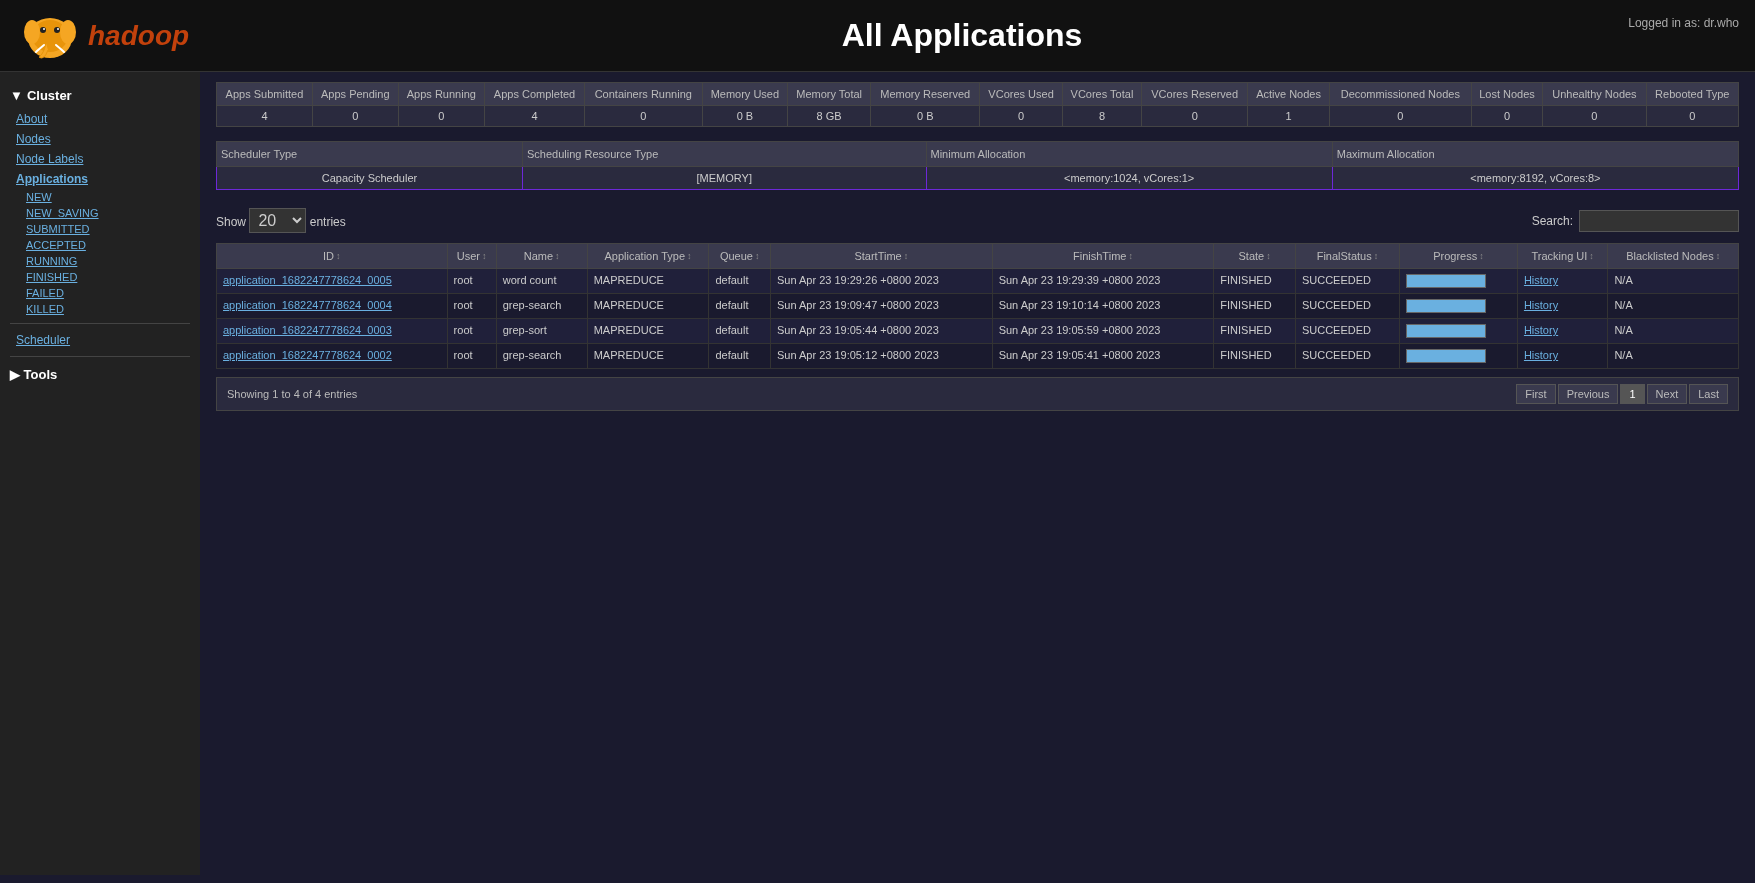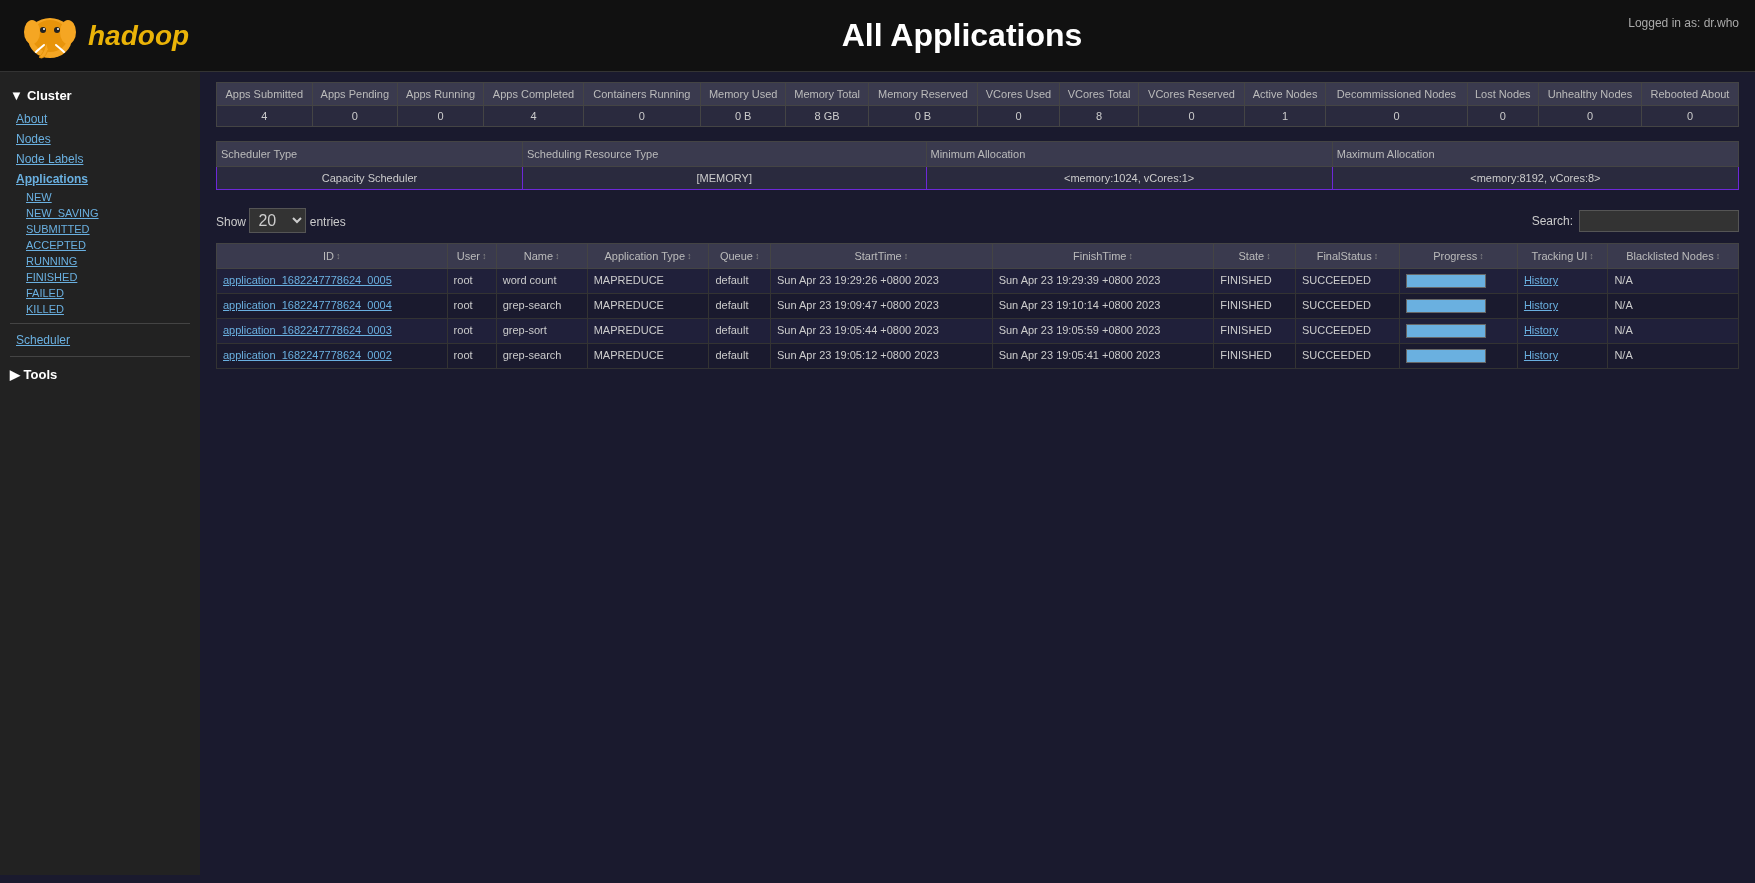--- a/index.html
+++ b/index.html
@@ -271,21 +271,21 @@
       <circle cx="23" cy="22" r="3" fill="#222"></circle>
       <circle cx="37" cy="22" r="3" fill="#222"></circle>
       <circle cx="24" cy="21" r="1" fill="#fff"></circle>
       <circle cx="38" cy="21" r="1" fill="#fff"></circle>
 
       <path d="M26 35 Q24 45 20 48 Q18 50 22 50 Q26 49 28 42" fill="#f5a623" stroke="#e8940a" stroke-width="1"></path>
 
       <path d="M24 37 Q18 42 16 44" stroke="#fff" stroke-width="2" fill="none" stroke-linecap="round"></path>
       <path d="M36 37 Q42 42 44 44" stroke="#fff" stroke-width="2" fill="none" stroke-linecap="round"></path>
     </svg>
-    <span style="font-size:28px; font-weight:bold; color:#eab308; font-style:italic;">hadoop</span>
+    <span style="font-size:28px; font-weight:bold; color:#c2410c; font-style:italic;">hadoop</span>
   </div>
   <h1 id="header-title">All Applications</h1>
   <div id="login-info">Logged in as: dr.who</div>
 </div>
 
 <div id="layout">
 
   <nav id="sidebar">
     <div class="sidebar-cluster-header">
       <span>▼</span>
@@ -327,21 +327,21 @@
             <th>Memory Used</th>
             <th>Memory Total</th>
             <th>Memory Reserved</th>
             <th>VCores Used</th>
             <th>VCores Total</th>
             <th>VCores Reserved</th>
             <th>Active Nodes</th>
             <th>Decommissioned Nodes</th>
             <th>Lost Nodes</th>
             <th>Unhealthy Nodes</th>
-            <th>Rebooted About</th>
+            <th>Rebooted Type</th>
           </tr>
       </thead>
       <tbody>
         <tr id="cm-values">
             <td>4</td>
             <td>0</td>
             <td>0</td>
             <td>4</td>
             <td>0</td>
             <td>0 B</td>
@@ -485,14 +485,24 @@
             <td>Sun Apr 23 19:05:41 +0800 2023</td>
             <td>FINISHED</td>
             <td>SUCCEEDED</td>
             <td><div class="progress-bar-container"><div class="progress-bar-fill" style="width: 100%;"></div></div></td>
             <td><a>History</a></td>
             <td>N/A</td>
           </tr>
         </tbody>
     </table>
 
+    <div class="pagination-row">
+      <div class="pagination-info">Showing 1 to 4 of 4 entries</div>
+      <div class="pagination-buttons">
+        <button class="pag-btn">First</button>
+        <button class="pag-btn">Previous</button>
+        <button class="pag-btn active">1</button>
+        <button class="pag-btn">Next</button>
+        <button class="pag-btn">Last</button>
+      </div>
+    </div>
   </main>
 </div>
 
 </body></html>

